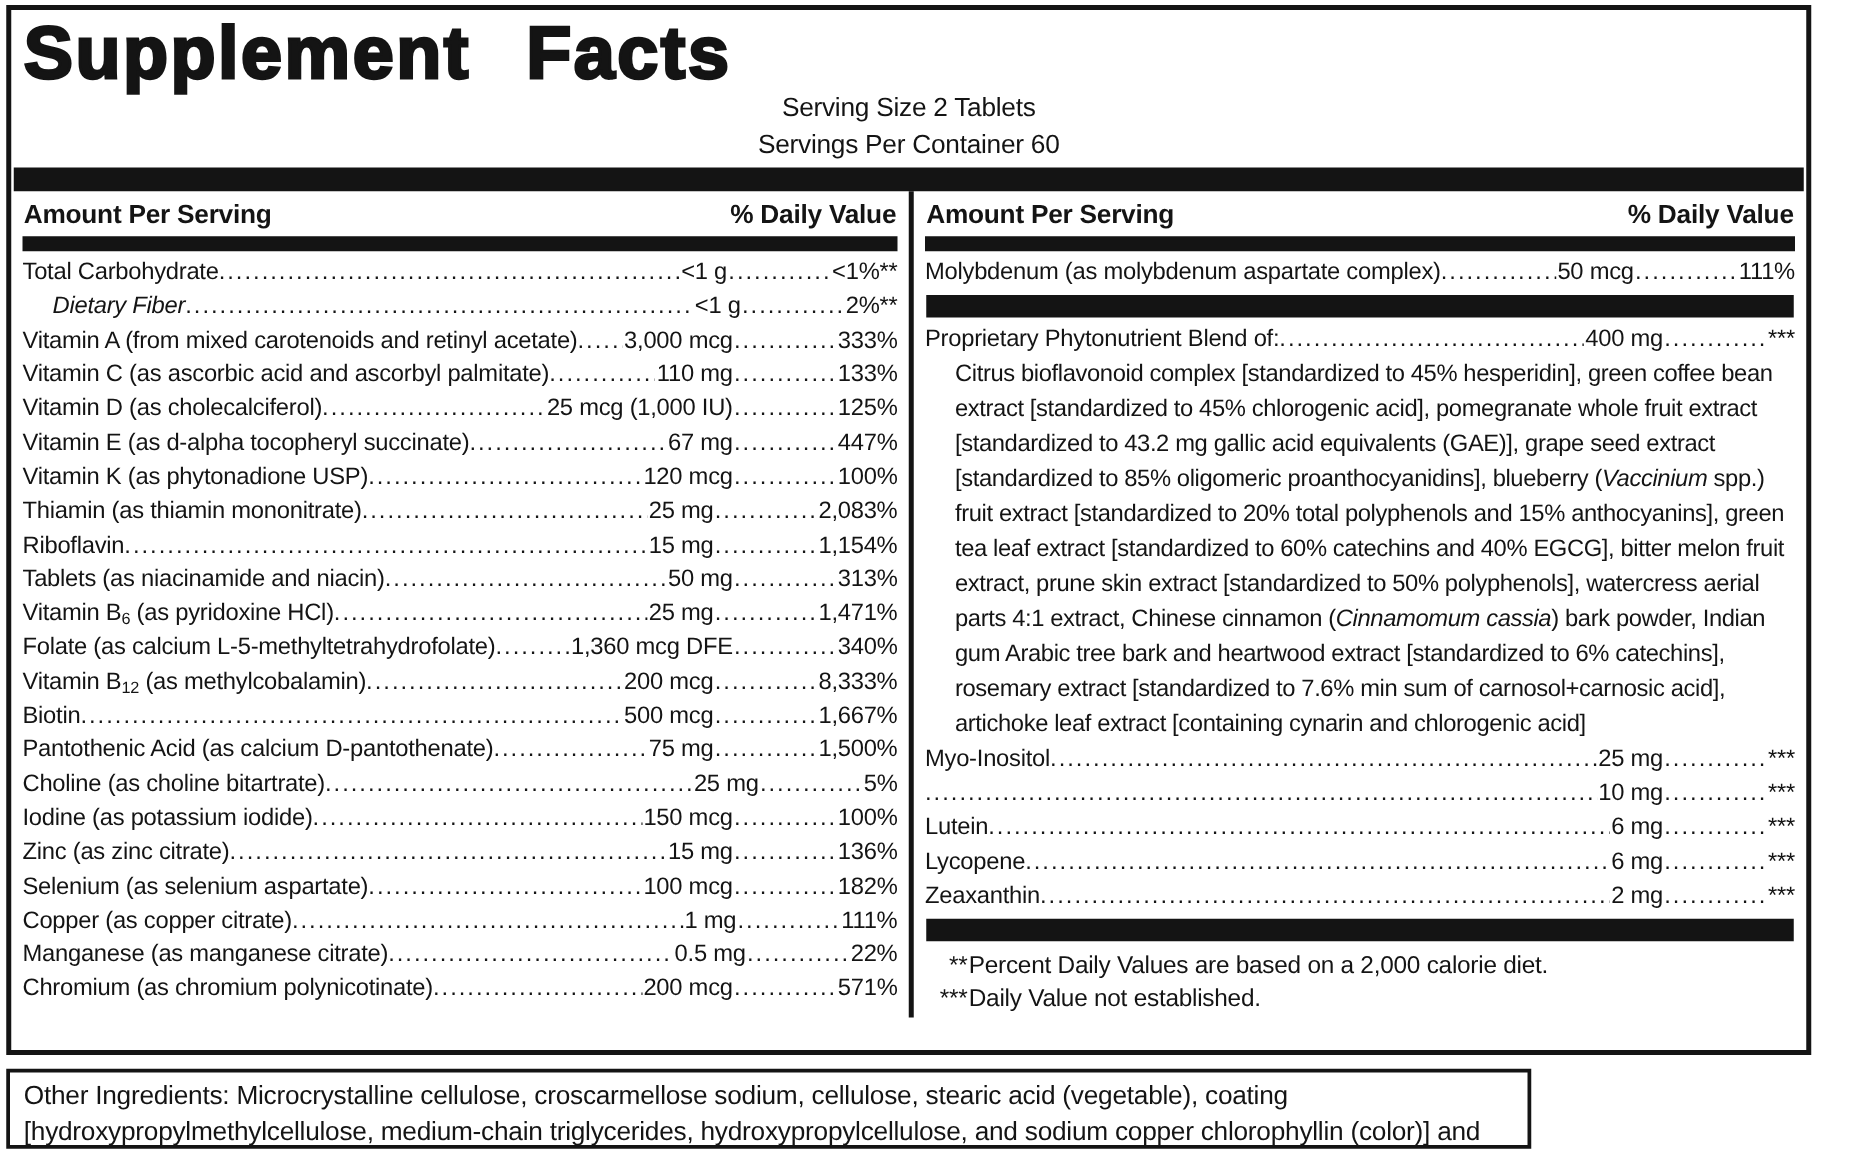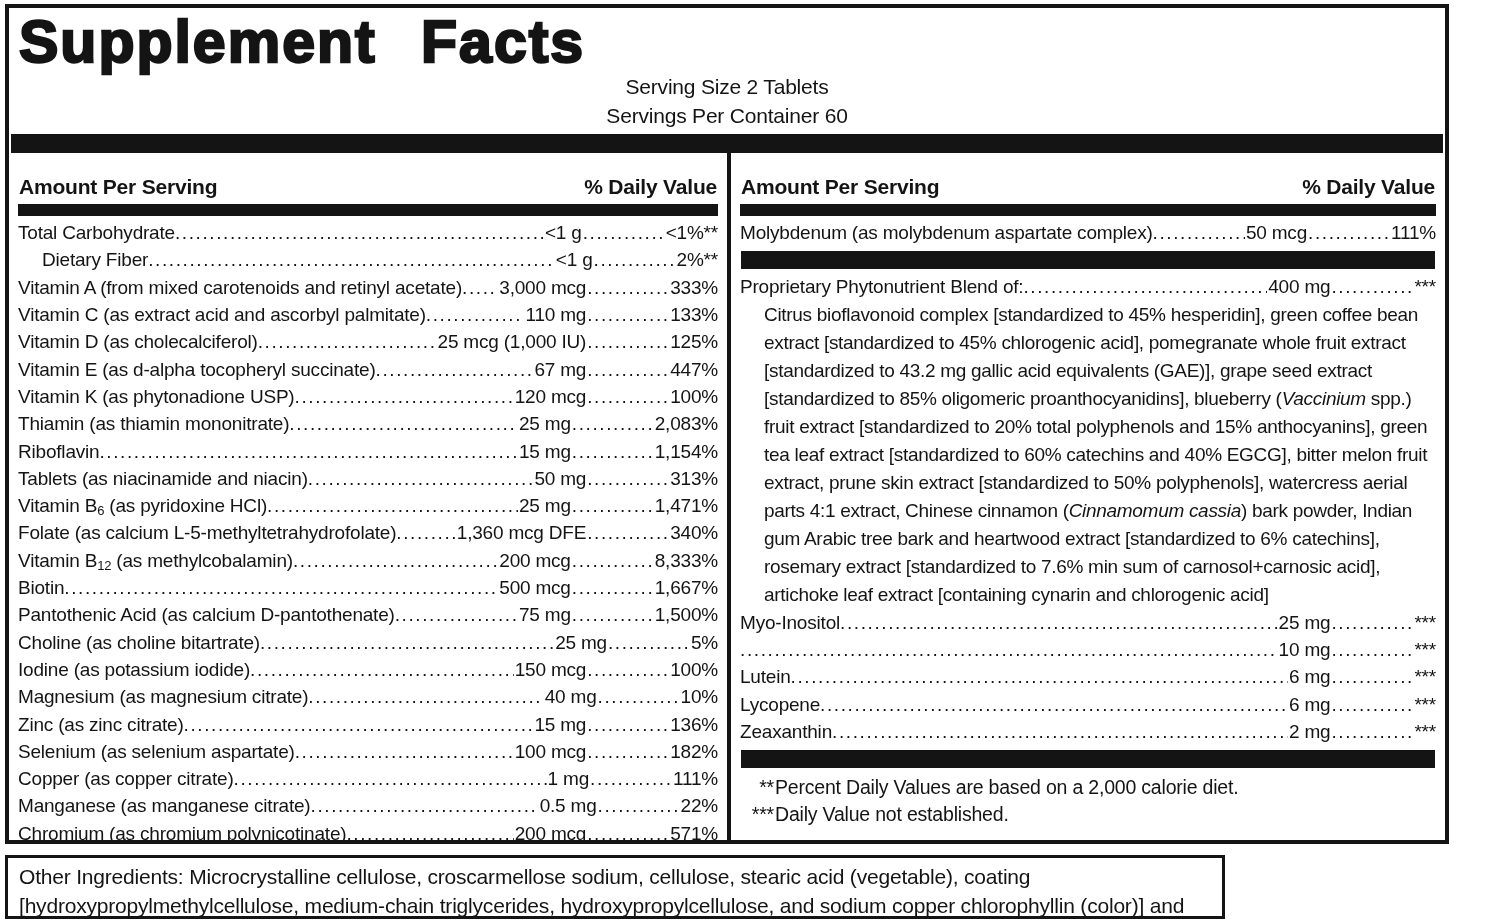--- a/index.html
+++ b/index.html
@@ -31,38 +31,38 @@
   }
   .serving-line {
     font-size: 21px;
     line-height: 29px;
     letter-spacing: -0.2px;
     text-align: center;
   }
   .bar { background: #141414; }
   .bar-top { height: 19px; margin: 4px 2px 0 2px; }
   .columns { display: flex; align-items: stretch; }
-  .col { width: 50%; padding: 16px 9px; }
+  .col { width: 50%; padding: 1px 9px; }
   .col-right { border-left: 4px solid #141414; }
   .col-header {
     display: flex; justify-content: space-between; align-items: baseline;
     font-weight: bold; font-size: 21px;
     padding: 6px 1px 5px 1px;
     letter-spacing: -0.2px;
   }
   .bar-head { height: 12px; margin: 0 0 3px 0; }
   .rows { }
   .row {
     display: flex; align-items: center;
     font-size: 19px; line-height: 27.3px;
     white-space: nowrap;
     letter-spacing: -0.2px;
   }
   .row .rname { flex: 0 0 auto; }
-  .row.indent .rname { padding-left: 24px; }
+  .row.indent .rname { padding-left: 24px; font-style: italic; }
   .dots {
     flex: 1 1 0; min-width: 4px;
     overflow: hidden; white-space: nowrap;
     letter-spacing: 1.6px;
   }
   .dots::after {
     content: "...................................................................................................................................";
   }
   .dots2 { flex: 0 0 82px; }
   .amt { flex: 0 0 auto; padding: 0 1px; }
@@ -132,21 +132,21 @@
             <span class="dv">2%**</span>
           </div>
           <div class="row">
             <span class="rname">Vitamin A (from mixed carotenoids and retinyl acetate)</span>
             <span class="dots"></span>
             <span class="amt">3,000 mcg</span>
             <span class="dots dots2"></span>
             <span class="dv">333%</span>
           </div>
           <div class="row">
-            <span class="rname">Vitamin C (as extract acid and ascorbyl palmitate)</span>
+            <span class="rname">Vitamin C (as ascorbic acid and ascorbyl palmitate)</span>
             <span class="dots"></span>
             <span class="amt">110 mg</span>
             <span class="dots dots2"></span>
             <span class="dv">133%</span>
           </div>
           <div class="row">
             <span class="rname">Vitamin D (as cholecalciferol)</span>
             <span class="dots"></span>
             <span class="amt">25 mcg (1,000 IU)</span>
             <span class="dots dots2"></span>
@@ -228,27 +228,20 @@
             <span class="amt">25 mg</span>
             <span class="dots dots2"></span>
             <span class="dv">5%</span>
           </div>
           <div class="row">
             <span class="rname">Iodine (as potassium iodide)</span>
             <span class="dots"></span>
             <span class="amt">150 mcg</span>
             <span class="dots dots2"></span>
             <span class="dv">100%</span>
-          </div>
-          <div class="row">
-            <span class="rname">Magnesium (as magnesium citrate)</span>
-            <span class="dots"></span>
-            <span class="amt">40 mg</span>
-            <span class="dots dots2"></span>
-            <span class="dv">10%</span>
           </div>
           <div class="row">
             <span class="rname">Zinc (as zinc citrate)</span>
             <span class="dots"></span>
             <span class="amt">15 mg</span>
             <span class="dots dots2"></span>
             <span class="dv">136%</span>
           </div>
           <div class="row">
             <span class="rname">Selenium (as selenium aspartate)</span>

